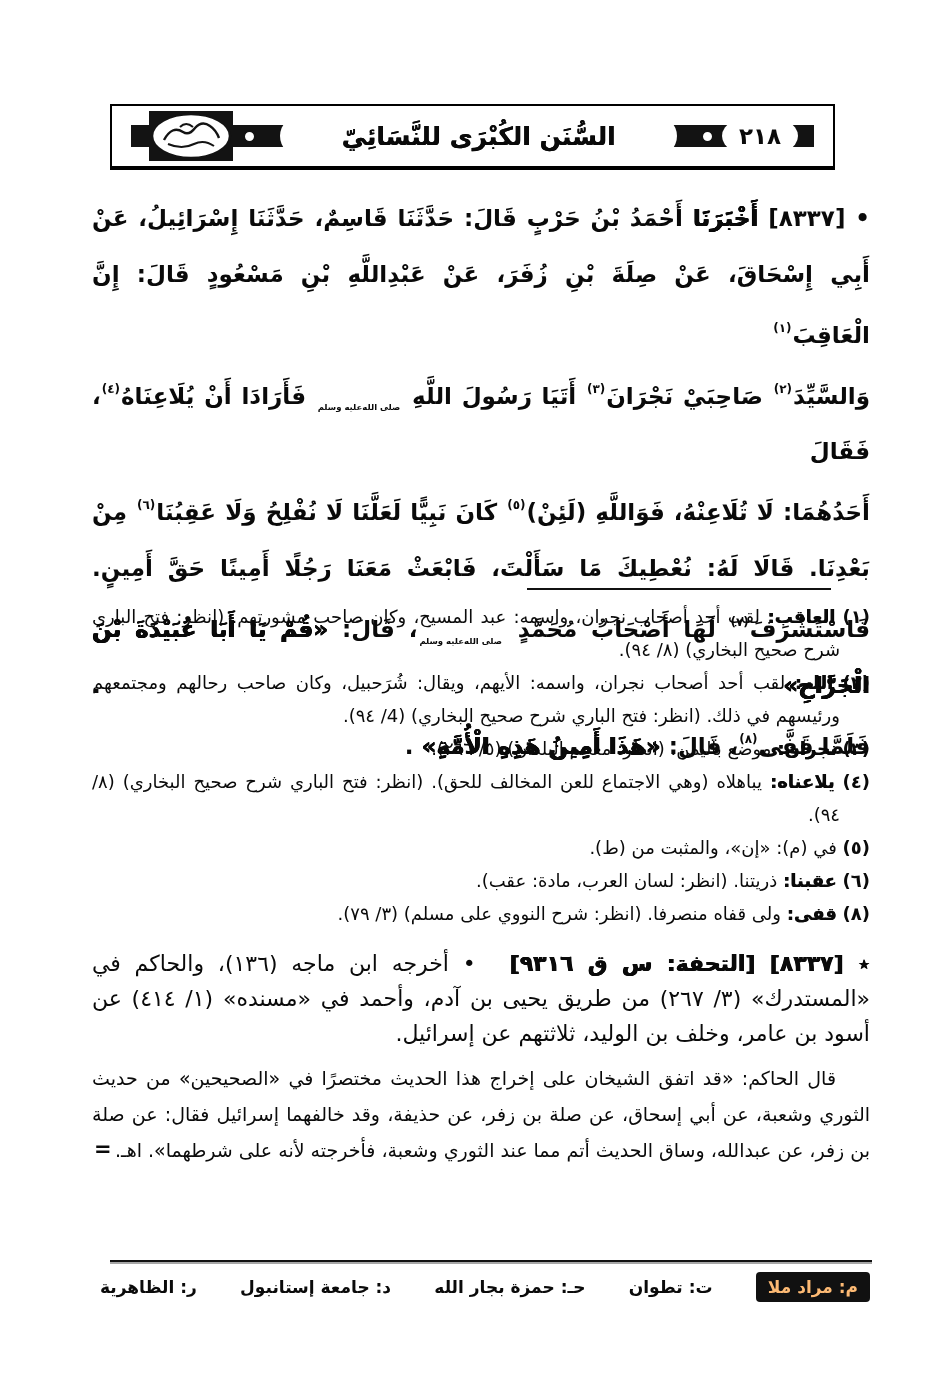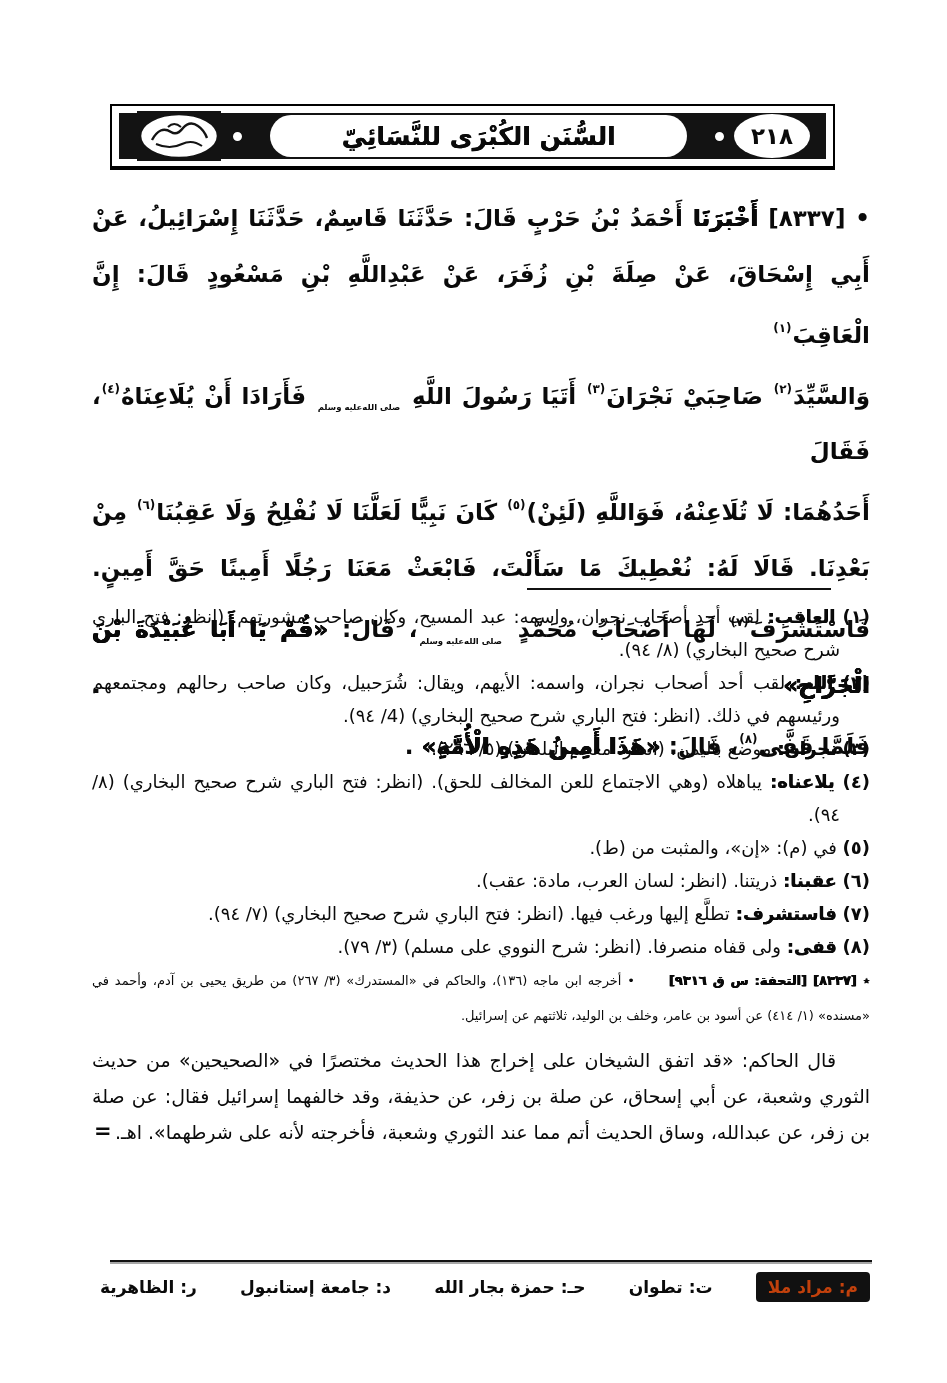--- a/index.html
+++ b/index.html
@@ -3,21 +3,21 @@
 <meta charset="utf-8">
 <style>
   * { margin:0; padding:0; box-sizing:border-box; }
   html,body { background:#fff; }
   body { font-family:"DejaVu Sans", sans-serif; color:#0a0a0a; }
   .page { position:relative; width:947px; height:1383px; background:#fff; direction:rtl; overflow:hidden; margin:0 auto; }
 
   
   .banner { position:absolute; top:104px; left:110px; right:112px; height:64px;
             background:#fff; border:2px solid #000; box-shadow:0 2px 0 #000;
-            display:flex; direction:ltr; align-items:stretch; padding:7px; }
+            display:flex; direction:ltr; align-items:stretch; padding:19px; }
   .cart { background:#131313; position:relative; display:flex; align-items:center; justify-content:center; }
   .cart.seal  { width:120px; }
   .cart.title { flex:1; }
   .cart.num   { width:108px; }
   .dot { align-self:center; width:13px; height:13px; background:#fff; border:2px solid #131313; border-radius:50%; flex:0 0 auto; margin:0 -8px; z-index:2; }
   .title-pill { background:#fff; border-radius:26px; height:42px; min-width:86%; display:flex; align-items:center; justify-content:center; padding:0 26px; }
   .title-pill span { font-size:25px; font-weight:700; letter-spacing:.5px; text-shadow:.4px 0 #000; white-space:nowrap; }
   .num-pill { background:#ffffff; border-radius:50%; width:76px; height:44px; display:flex; align-items:center; justify-content:center; }
   .num-pill span { font-size:23px; font-weight:700; }
   .seal-oval { background:#131313; display:flex; align-items:center; justify-content:center; }
@@ -31,31 +31,31 @@
   .saw { display:inline-flex; flex-direction:row; align-items:center; font-size:8.5px; line-height:9px; font-weight:700; vertical-align:-7px; margin:0 2px; }
 
   
   .fn-rule { position:absolute; top:588px; right:116px; width:304px; border-top:2.5px solid #111; }
 
   
   .bottom { position:absolute; top:600px; right:77px; left:92px; bottom:126px; overflow:hidden; }
   .footnote { font-size:18px; line-height:33px; text-align:justify; padding-right:30px; text-indent:-30px; }
   .fn-num  { font-weight:700; }
   .fn-term { font-weight:700; text-shadow:.35px 0 #000; }
-  .takhrij { margin-top:0; font-size:13px; line-height:35px; text-align:justify; }
+  .takhrij { margin-top:16px; font-size:22px; line-height:35px; text-align:justify; }
   .takhrij .heavy { text-shadow:.5px 0 #000, -.3px 0 #000; }
   .gap { display:inline-block; width:34px; }
   .hakim { margin-top:9px; font-size:19px; line-height:36px; text-align:justify; text-indent:34px; position:relative; }
   .eq { position:absolute; left:2px; bottom:1px; font-size:21px; font-weight:700; text-indent:0; }
 
   
   .footer-rule { position:absolute; top:1260px; right:75px; left:110px; border-top:2px solid #111; box-shadow:0 2px 0 rgba(0,0,0,.35); }
   .footer-row { position:absolute; top:1272px; right:77px; left:100px; display:flex; direction:rtl; justify-content:space-between; align-items:center; }
   .siglum { font-size:17px; font-weight:600; white-space:nowrap; }
-  .siglum.boxed { background:#111; color:#c2410c; padding:5px 12px; border-radius:4px; font-weight:700; }
+  .siglum.boxed { background:#111; color:#fdba74; padding:5px 12px; border-radius:4px; font-weight:700; }
 </style>
 </head>
 <body>
 
 <div class="page">
 
   <div class="banner">
     <div class="cart seal">
       <span class="seal-oval">
         <svg viewBox="0 0 84 50" width="84" height="50" aria-hidden="true">
@@ -137,25 +137,20 @@
           
           <span class="fn-text">في (م): «إن»، والمثبت من (ط).</span>
         </div>
 
         <div class="footnote">
           <span class="fn-num">(٦)</span>
           <span class="fn-term">عقبنا:</span>
           <span class="fn-text">ذريتنا. (انظر: لسان العرب، مادة: عقب).</span>
         </div>
 
-        <div class="footnote">
-          <span class="fn-num">(٧)</span>
-          <span class="fn-term">فاستشرف:</span>
-          <span class="fn-text">تطلَّع إليها ورغب فيها. (انظر: فتح الباري شرح صحيح البخاري) (٧/ ٩٤).</span>
-        </div>
 
         <div class="footnote">
           <span class="fn-num">(٨)</span>
           <span class="fn-term">قفى:</span>
           <span class="fn-text">ولى قفاه منصرفا. (انظر: شرح النووي على مسلم) (٣/ ٧٩).</span>
         </div>
       </div>
 
     <div class="takhrij"><span class="heavy">٭ [٨٣٣٧] [التحفة: س ق ٩٣١٦]</span><span class="gap"></span>• أخرجه ابن ماجه (١٣٦)، والحاكم في «المستدرك» (٣/ ٢٦٧) من طريق يحيى بن آدم، وأحمد في «مسنده» (١/ ٤١٤) عن أسود بن عامر، وخلف بن الوليد، ثلاثتهم عن إسرائيل.</div>
 

